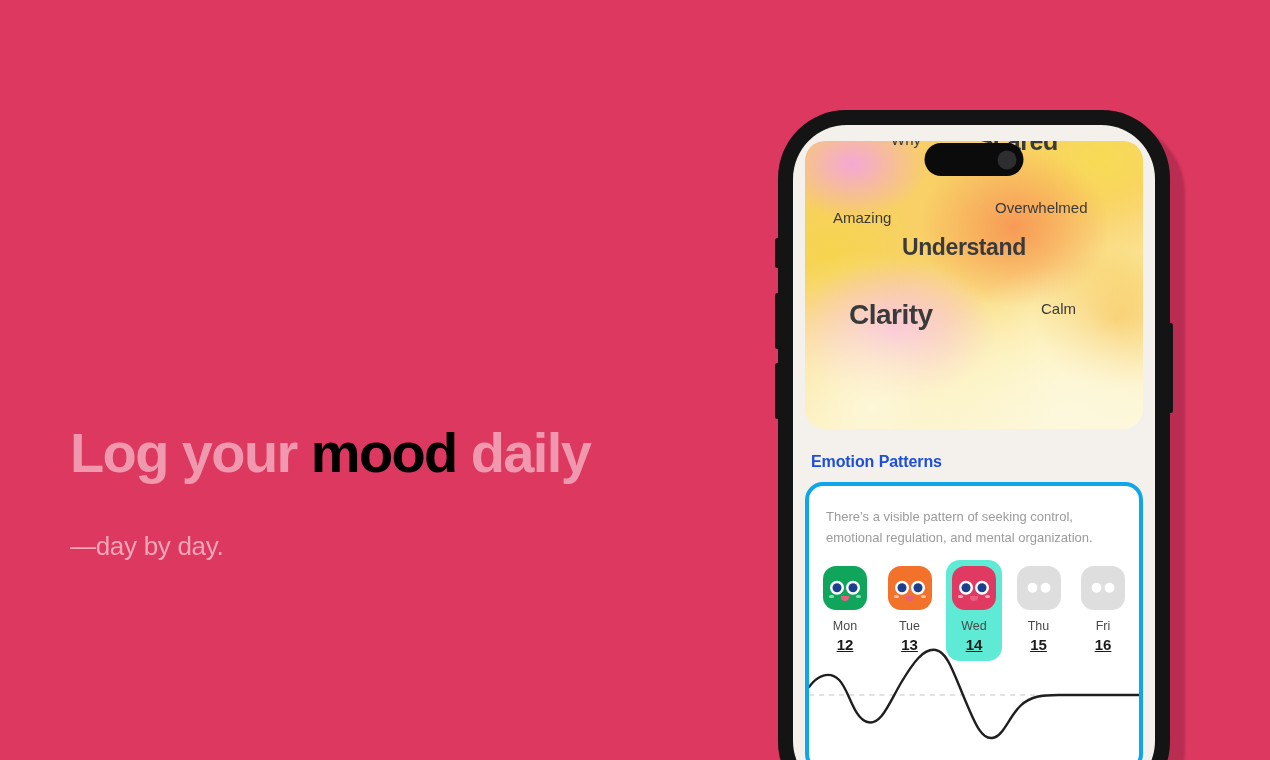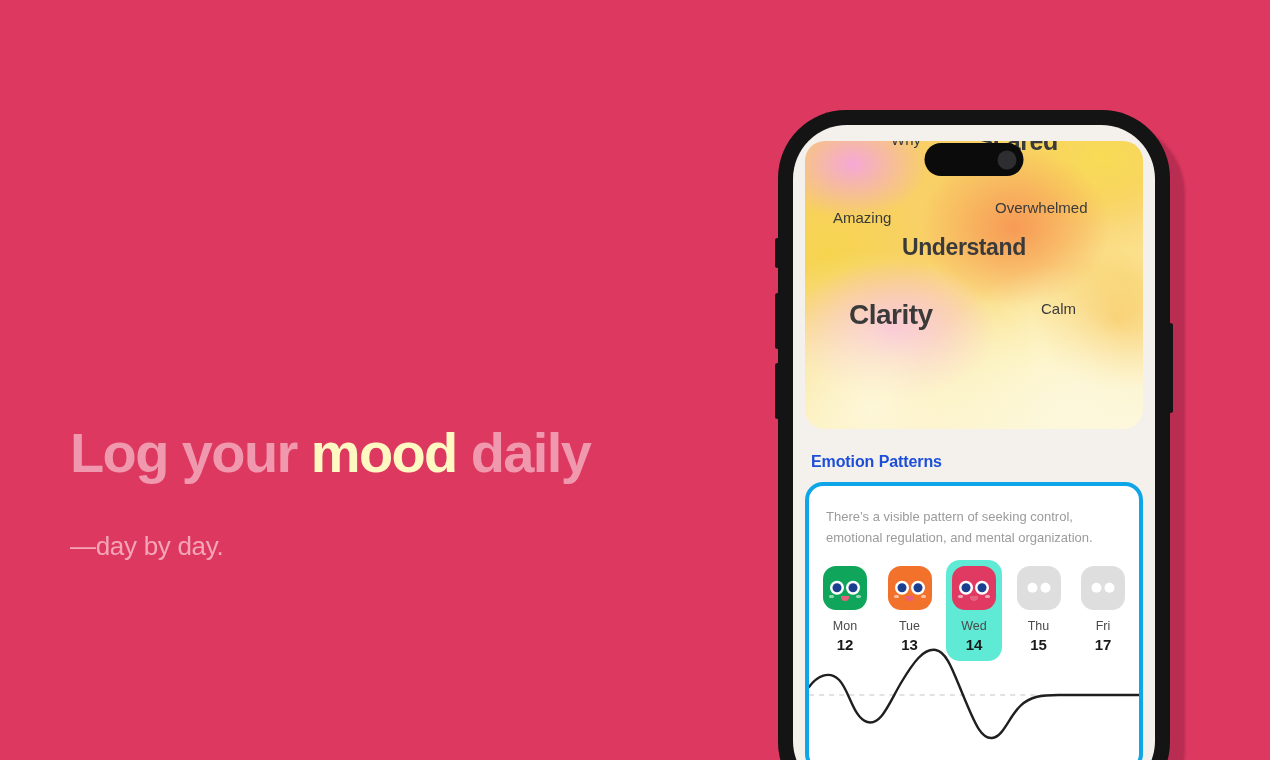--- a/index.html
+++ b/index.html
@@ -25,21 +25,21 @@
   }
 
   .headline {
     font-size: 56px;
     font-weight: 700;
     letter-spacing: -1.6px;
     line-height: 1.05;
     color: #f098ad;
     white-space: nowrap;
   }
-  .headline .hl-strong { color: #fef9c3; }
+  .headline .hl-strong { color: #000000; }
 
   .subcopy {
     margin-top: 40px;
     font-size: 26px;
     line-height: 1.77;
     letter-spacing: -0.3px;
     color: #f4a6b8;
   }
   .subcopy-line { display: block; }
 
@@ -242,20 +242,21 @@
   .day-name {
     margin-top: 9px;
     font-size: 12.5px;
     color: #4a4a4a;
   }
   .day-num {
     margin-top: 3px;
     font-size: 15px;
     font-weight: 700;
     color: #1a1a1a;
+    text-decoration: underline;
   }
 
   .wave-wrap {
     position: absolute;
     left: 0;
     right: -12px;
     bottom: 18px;
     height: 110px;
   }
   .wave-wrap svg { display: block; width: 100%; height: 100%; overflow: visible; }
@@ -359,21 +360,21 @@
         </div>
 
         <div class="day">
           <div class="face muted" style="background:#dedede">
             <span class="eyes">
                 <i class="eye"></i>
                 <i class="eye"></i>
               </span>
           </div>
           <div class="day-name">Fri</div>
-          <div class="day-num">17</div>
+          <div class="day-num">16</div>
         </div>
 
       </div>
 
       <div class="wave-wrap">
         <svg viewBox="0 0 340 110" preserveAspectRatio="none">
           <line x1="0" y1="55" x2="340" y2="55" stroke="#e2e2e2" stroke-width="2" stroke-dasharray="5 5"></line>
           <path d="M 0 47
                    C 8 36, 20 30, 30 40
                    C 40 50, 44 78, 58 82

